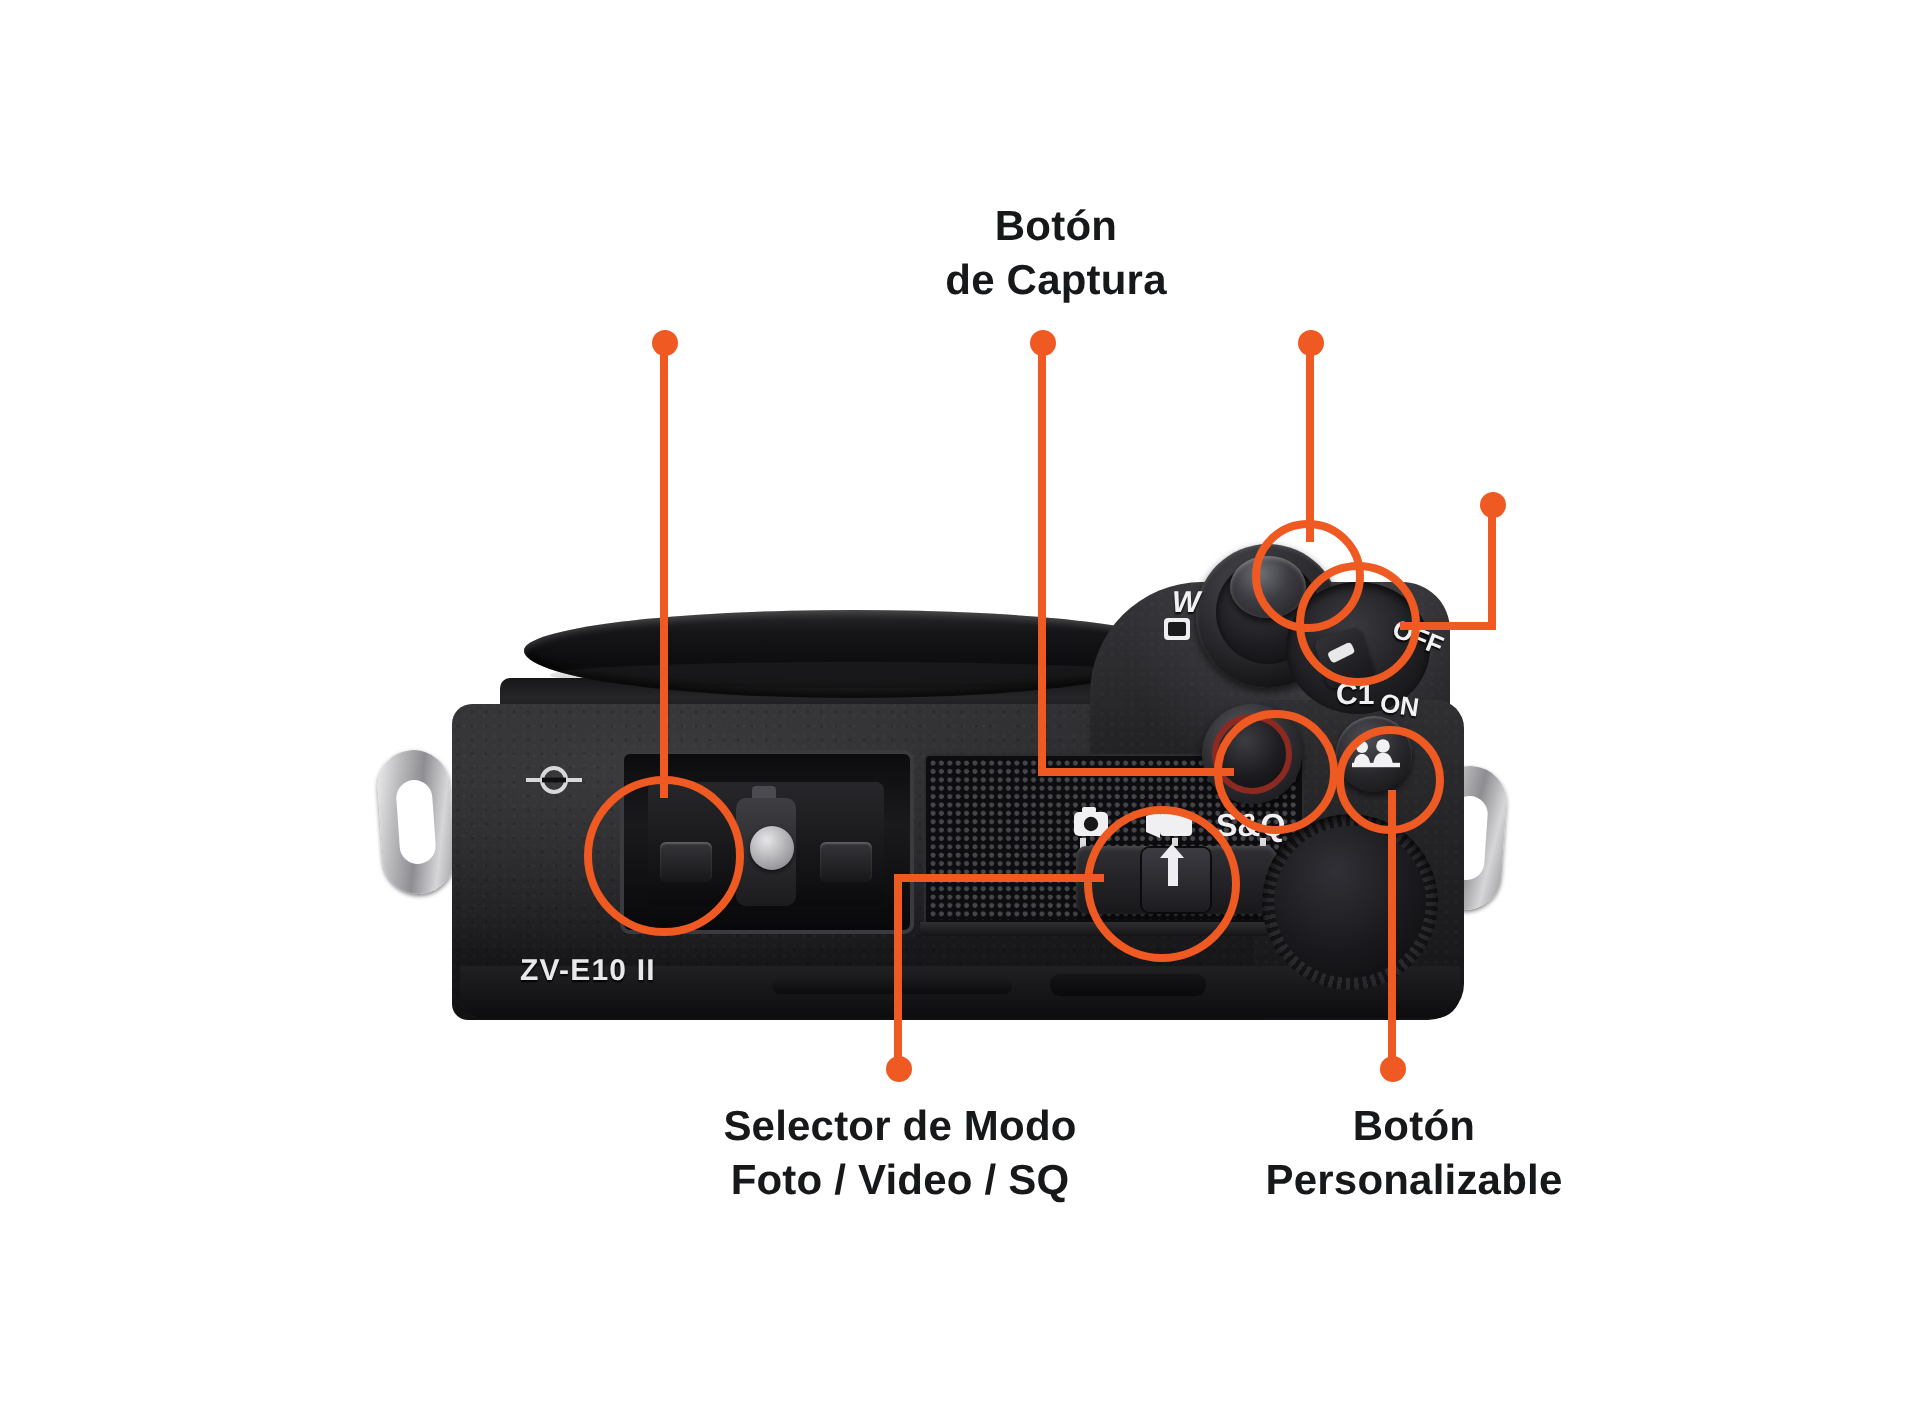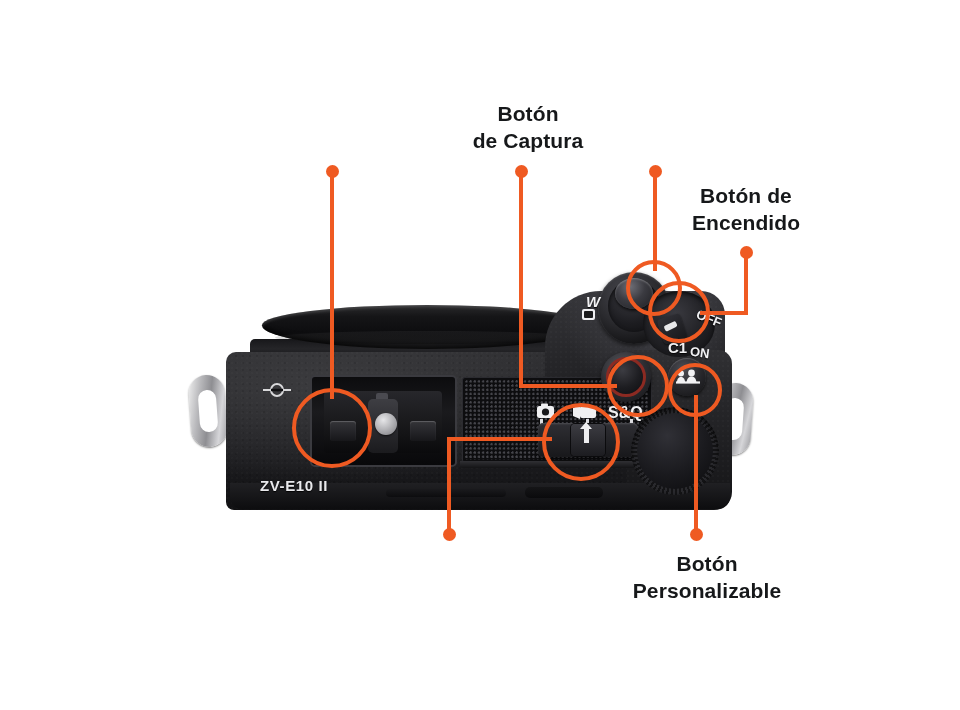--- a/index.html
+++ b/index.html
@@ -418,27 +418,27 @@
 de Captura</div>
   <div class="dot" style="left:515px;top:165px;"></div>
   <div class="lead v" style="left:519px;top:171px;height:215px;"></div>
   <div class="lead h" style="left:519px;top:384px;width:98px;"></div>
   <div class="ring" style="left:607px;top:355px;width:62px;height:62px;"></div>
 
   <div class="dot" style="left:649px;top:165px;"></div>
   <div class="lead v" style="left:653px;top:171px;height:100px;"></div>
   <div class="ring" style="left:626px;top:260px;width:56px;height:56px;"></div>
 
-  <div class="label" style="left:676px;top:182px;width:140px;">Botón de
-Encendido</div>
   <div class="dot" style="left:740px;top:246px;"></div>
   <div class="lead v" style="left:744px;top:252px;height:63px;"></div>
   <div class="lead h" style="left:700px;top:311px;width:48px;"></div>
   <div class="ring" style="left:648px;top:281px;width:62px;height:62px;"></div>
 
+  <div class="label" style="left:340px;top:550px;width:220px;">Selector de Modo
+Foto / Video / SQ</div>
   <div class="dot" style="left:443px;top:528px;"></div>
   <div class="lead v" style="left:447px;top:437px;height:95px;"></div>
   <div class="lead h" style="left:447px;top:437px;width:105px;"></div>
   <div class="ring" style="left:542px;top:403px;width:78px;height:78px;"></div>
 
   <div class="label" style="left:612px;top:550px;width:190px;">Botón
 Personalizable</div>
   <div class="dot" style="left:690px;top:528px;"></div>
   <div class="lead v" style="left:694px;top:395px;height:138px;"></div>
   <div class="ring" style="left:668px;top:363px;width:54px;height:54px;"></div>

